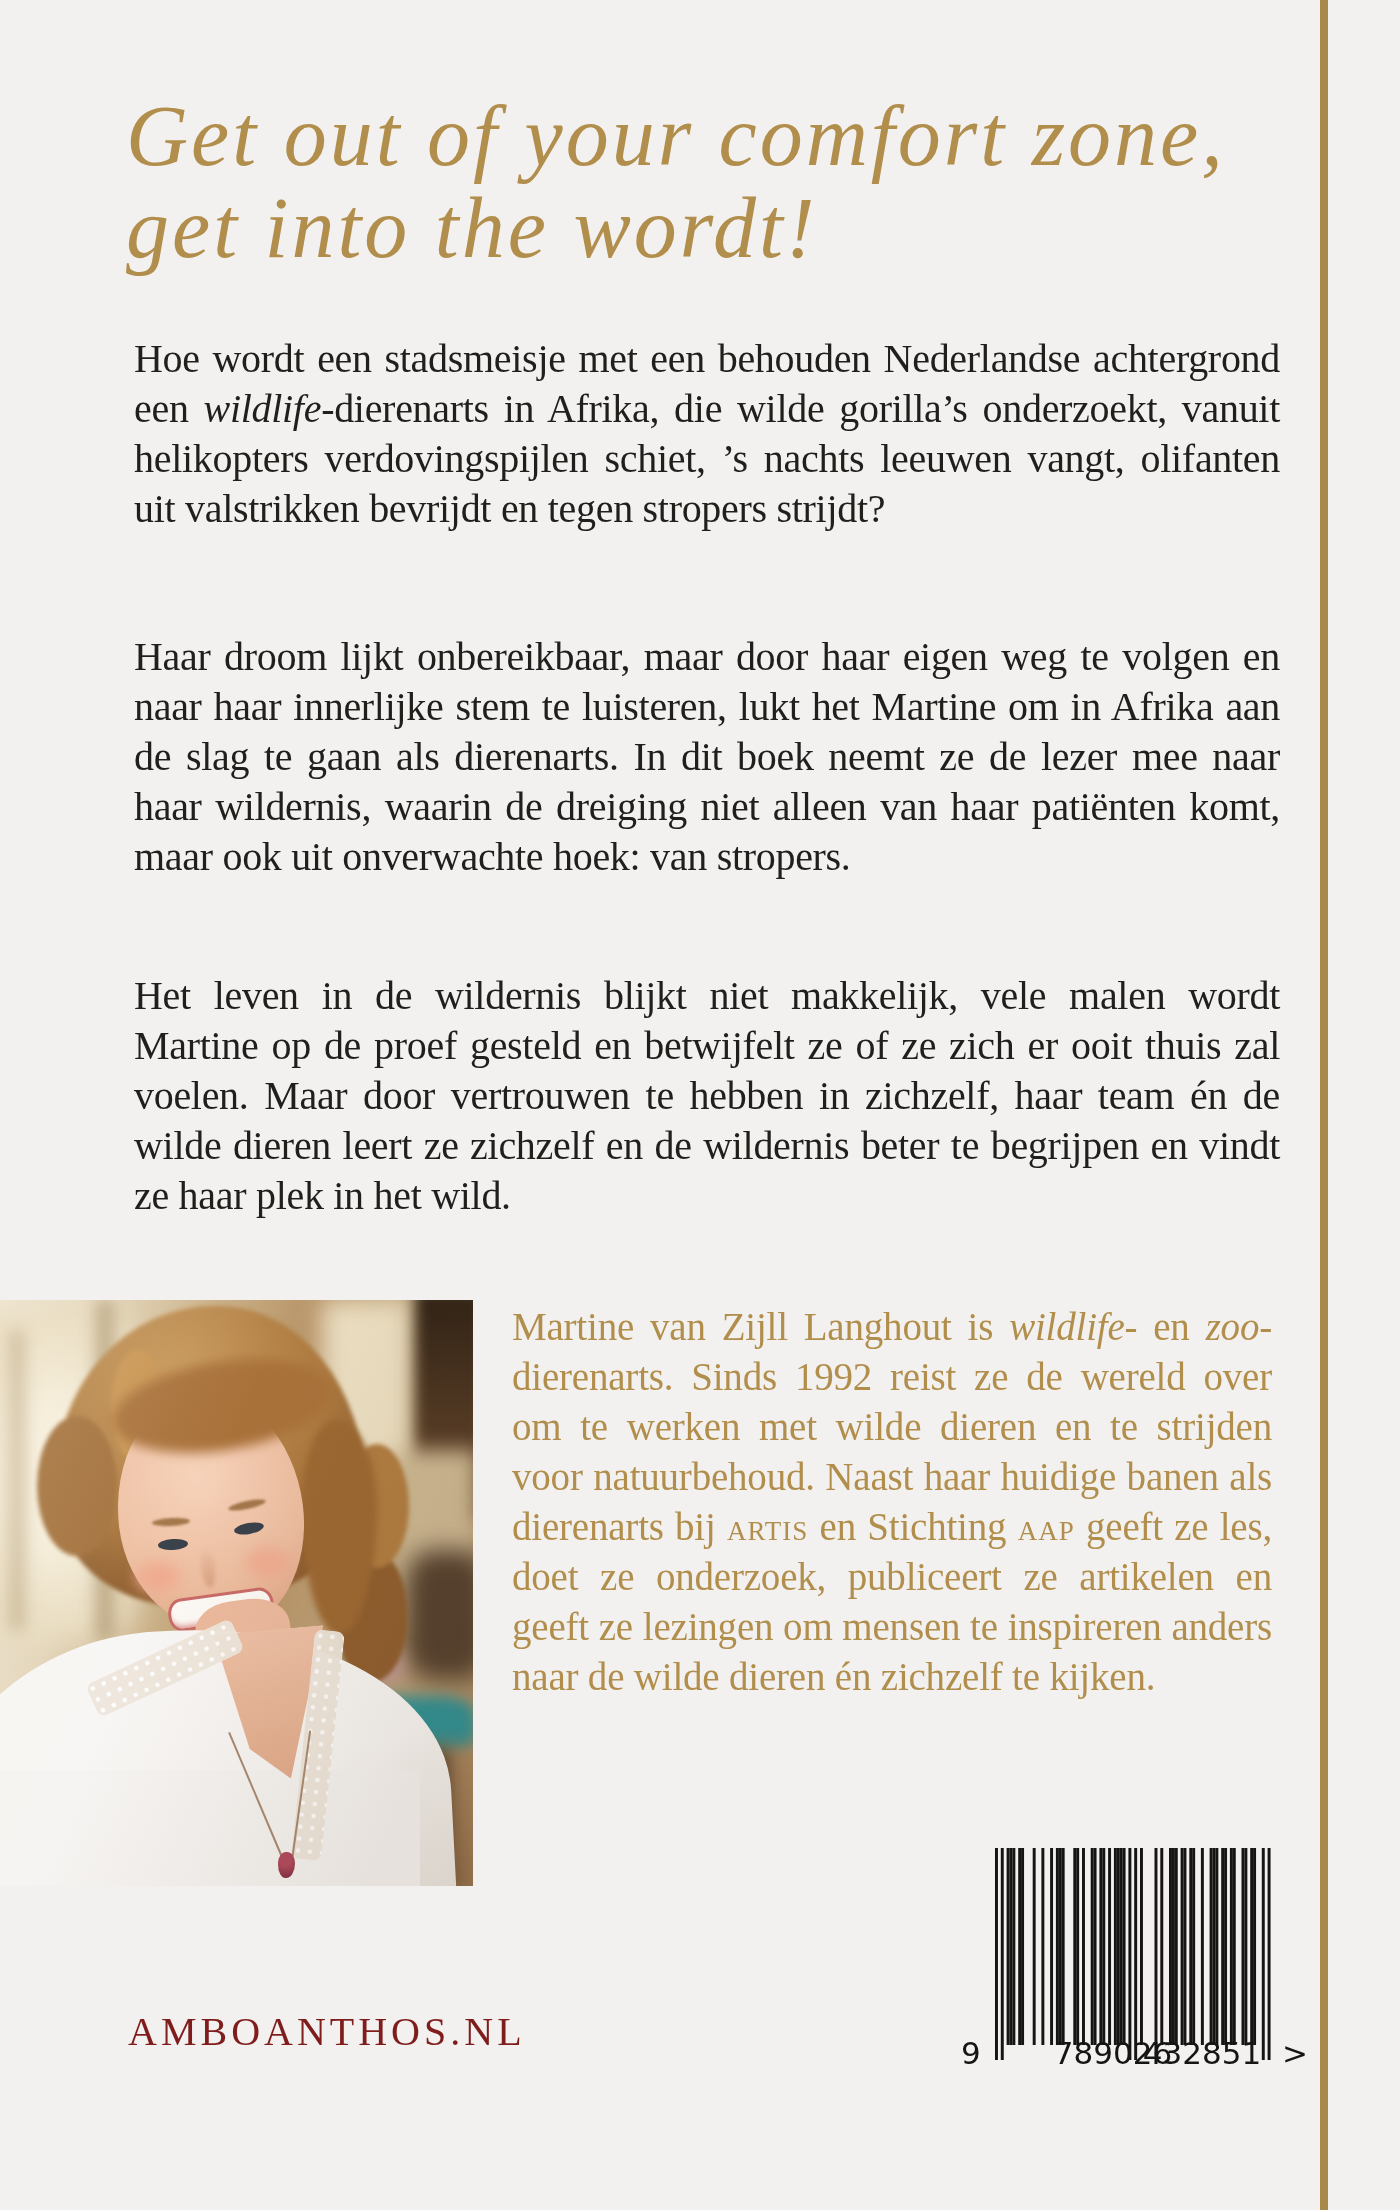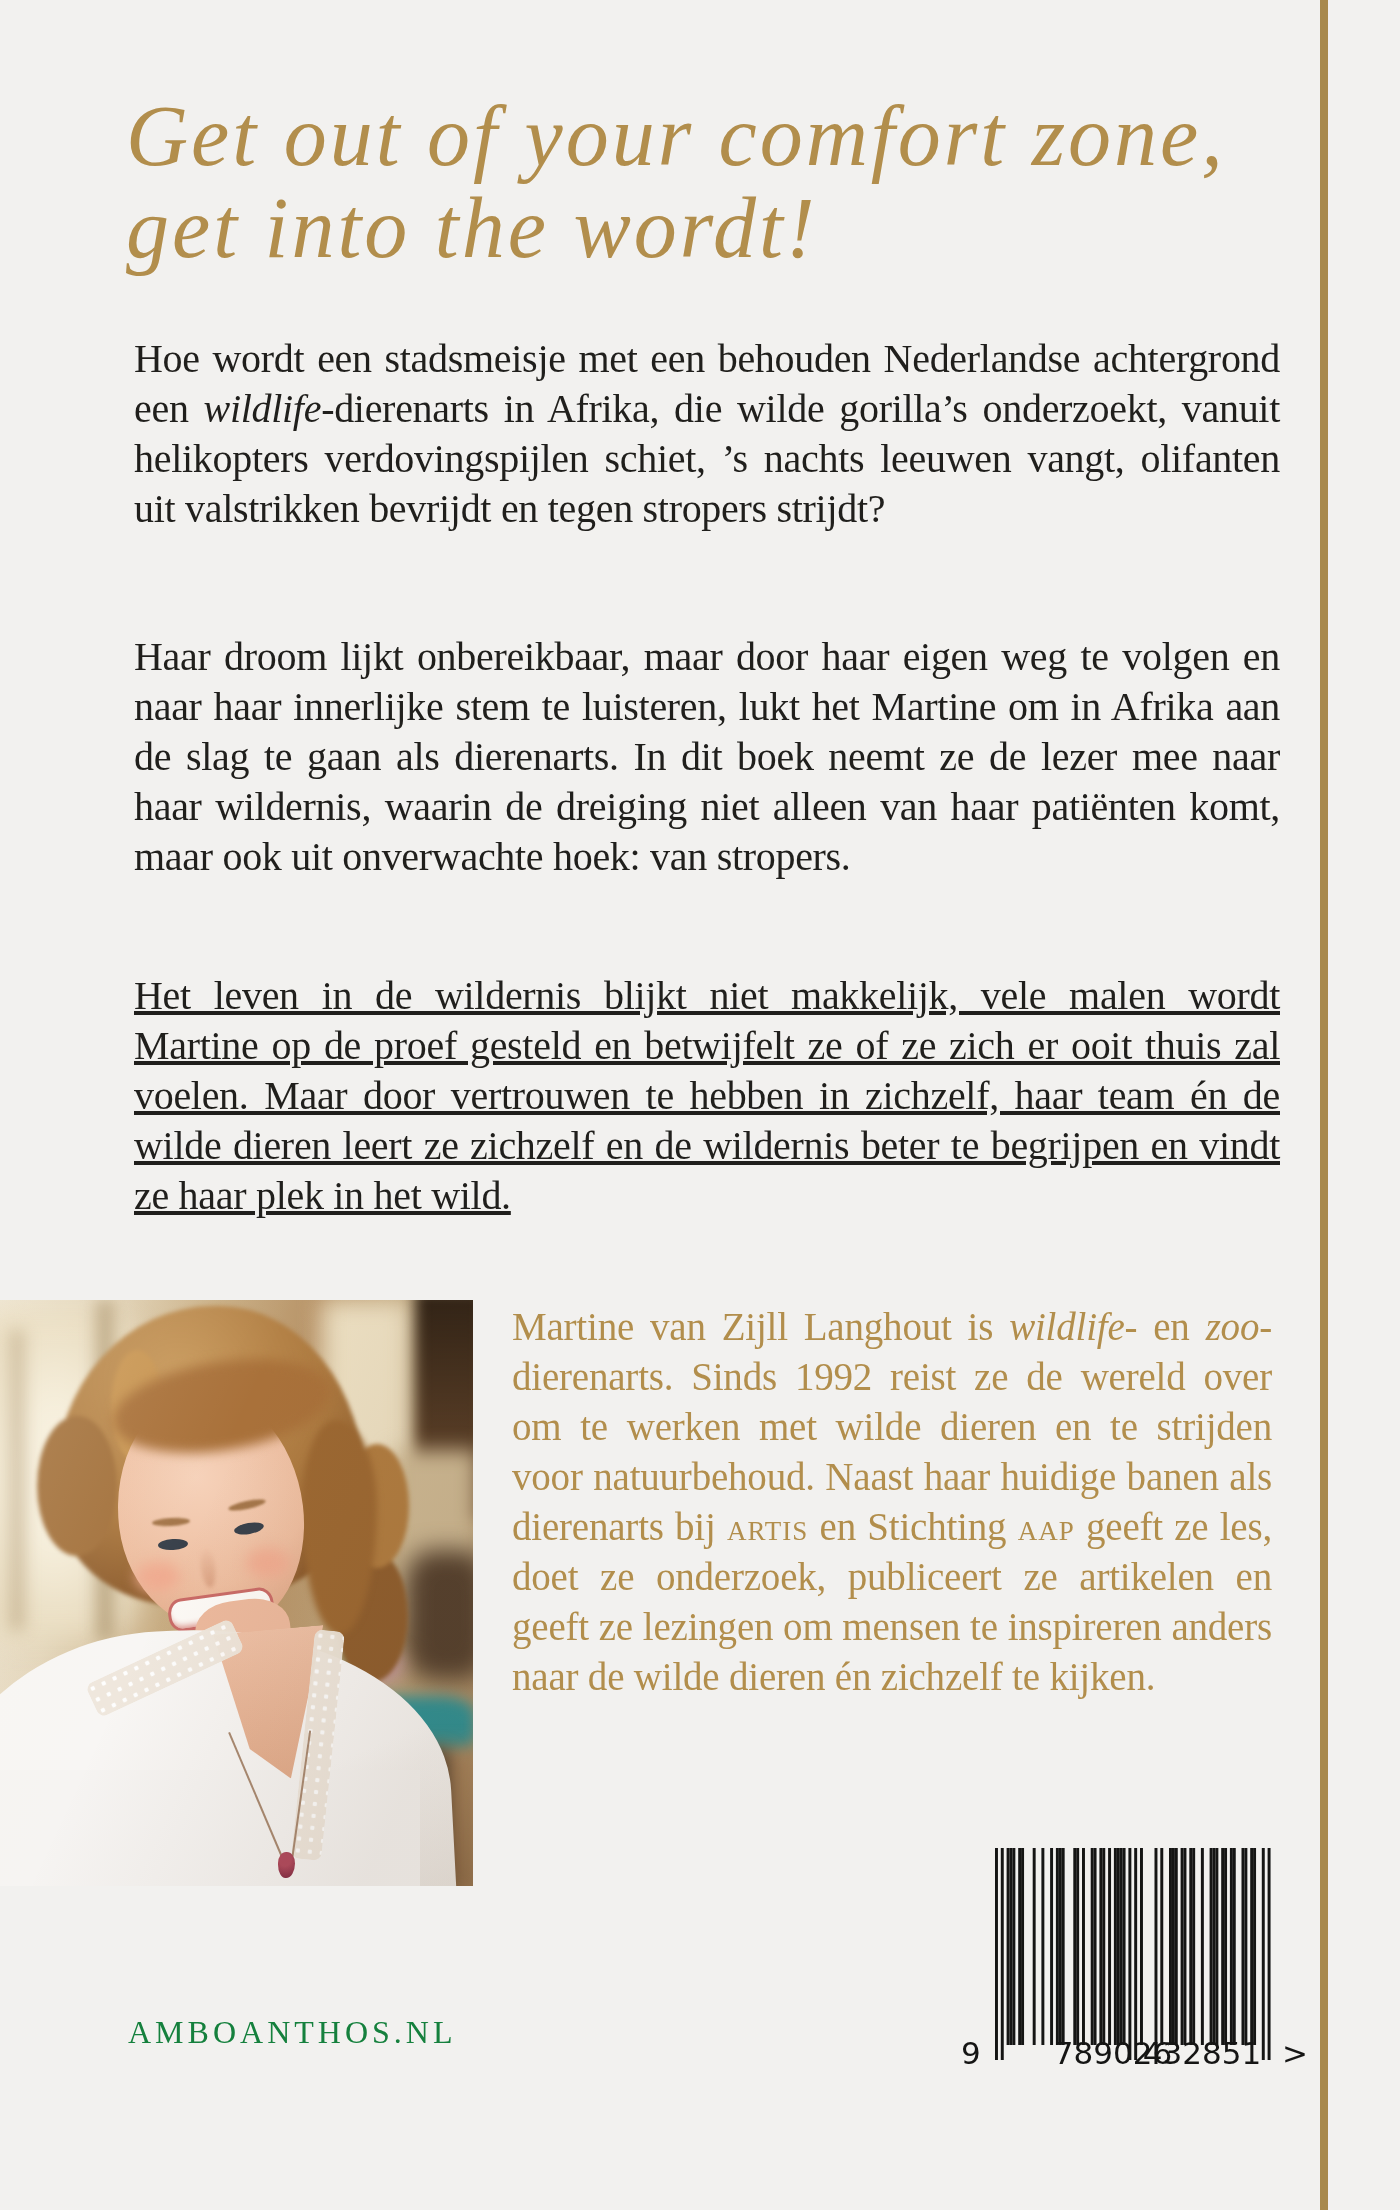--- a/index.html
+++ b/index.html
@@ -7,31 +7,31 @@
         font-family:"Liberation Serif","DejaVu Serif",serif;color:#201f1c;}
 
   
   .tagline{position:absolute;left:126px;top:90px;margin:0;font-weight:normal;font-style:italic;
            font-size:86px;line-height:92px;letter-spacing:3px;color:#b28e4c;}
   .tagline .tl{display:block;white-space:nowrap;}
 
   
   .body-par{position:absolute;left:126px;width:1146px;margin:8px;font-size:40px;line-height:50px;
             text-align:justify;text-align-last:left;letter-spacing:-0.3px;color:#201f1c;}
-  .p1{top:326px;} .p2{top:624px;} .p3{top:963px;text-decoration:underline;}
+  .p1{top:326px;} .p2{top:624px;} .p3{top:963px;}
   .it{font-style:italic;}
   .sc{font-variant:small-caps;letter-spacing:1px;}
 
   
   .bio{position:absolute;left:512px;top:1302px;width:760px;margin:0;font-size:39px;line-height:50px;
        text-align:justify;text-align-last:left;letter-spacing:-0.2px;color:#b28e4c;}
 
   
-  .publisher{position:absolute;left:128px;top:2013px;font-size:32px;line-height:38px;
-             letter-spacing:4px;color:#15803d;}
+  .publisher{position:absolute;left:128px;top:2013px;font-size:40px;line-height:38px;
+             letter-spacing:4px;color:#7f1d1d;}
 
   
   .gold-stripe{position:absolute;right:0;top:0;width:8px;height:2210px;background:#a8894c;}
 
   
   .barcode{position:absolute;left:995px;top:1848px;width:320px;height:232px;}
   .bc-bars{position:absolute;left:0;top:0;}
   .bc-bars rect{fill:#151514;}
   .bc-digits span{position:absolute;top:188px;font-family:"DejaVu Sans","Liberation Sans",sans-serif;
                   font-size:31px;line-height:34px;color:#151514;}

